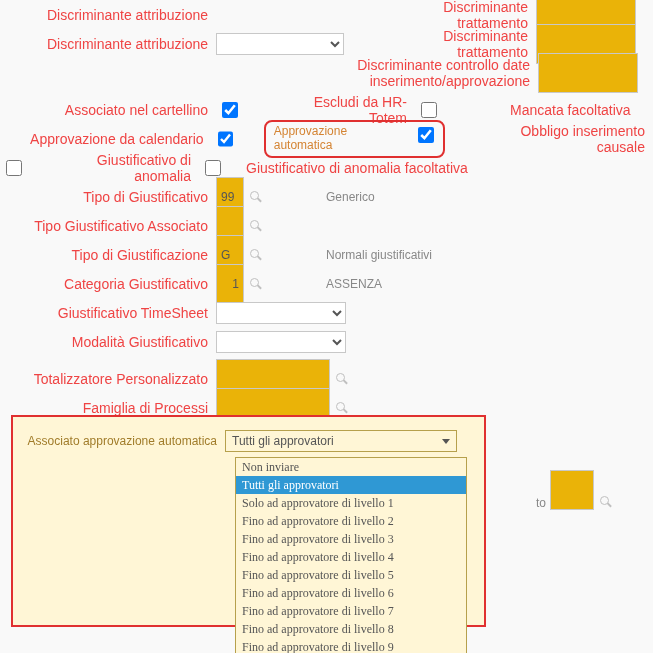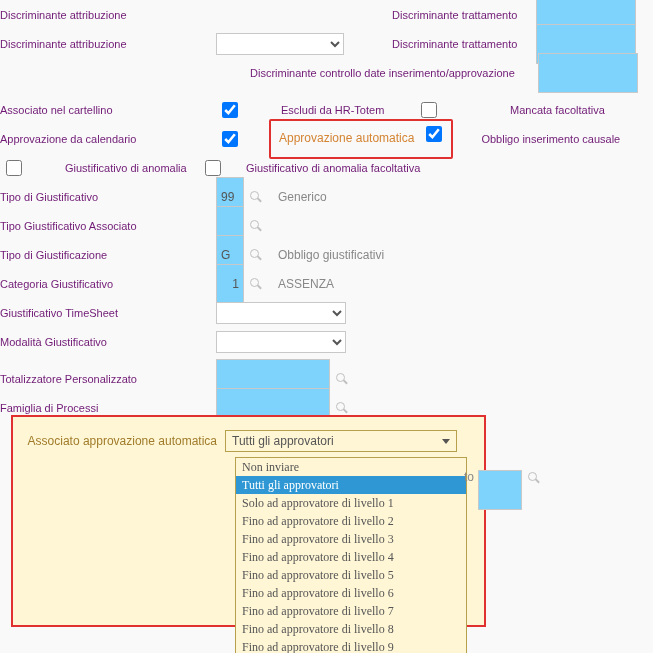--- a/index.html
+++ b/index.html
@@ -19,36 +19,37 @@
     position: relative;
     width: 653px;
     height: 653px;
   }
   .row {
     display: flex;
     align-items: center;
     height: 29px;
   }
   .label {
-    color: #701a75;
-    font-size: 11px;
+    text-align: right;
+    color: #ef4444;
+    font-size: 14px;
     padding-right: 8px;
   }
   .label.col1 { width: 216px; }
   .check {
     width: 16px; height: 16px;
     margin-left: 6px;
   }
   .txt-in {
     border: 1px solid #c8c8c8;
     height: 40px;
     padding: 0 4px;
     font-size: 12px;
     color: #555;
-    background: #7dd3fc;
+    background: #eab308;
   }
   .sel {
     border: 1px solid #c8c8c8;
     height: 22px;
     background: #fff;
     font-size: 12px;
     color: #555;
   }
   .search-ico {
     display:inline-block;
@@ -60,27 +61,27 @@
   .search-ico::before{
     content:"";position:absolute;left:2px;top:2px;
     width:7px;height:7px;border:1.5px solid #888;border-radius:50%;
   }
   .search-ico::after{
     content:"";position:absolute;left:9px;top:10px;width:5px;height:1.5px;
     background:#888;transform:rotate(45deg);
   }
   .red-box {
     border: 2px solid #e03030;
-    border-radius: 2px;
-    padding: 2px 6px 12px 6px;
+    border-radius: 8px;
+    padding: 2px 6px 4px 6px;
     display: inline-flex;
-    align-items: flex-end;
+    align-items: flex-start;
   }
   .orange-txt { color: #d48433; }
-  .desc-txt { color: #888; }
+  .desc-txt { color: #888; margin-left: 48px; }
 
   
   .bottom-panel {
     position: absolute;
     left: 11px;
     top: 415px;
     width: 475px;
     height: 212px;
     border: 2px solid #e03030;
     background: #fff6d6;
@@ -132,23 +133,23 @@
   .behind-row {
     position:absolute;
     left:0;
     top: 60px;
     width:100%;
     display:flex;align-items:center;height:28px;
     z-index:-1;
   }
   .outside-area {
     position:absolute;
-    left: 464px;
+    left: 488px;
     top: 470px;
-    display:flex;align-items:flex-start;
+    display:flex;align-items:flex-end;
   }
 </style>
 </head>
 <body>
 
 <div class="form-area">
 
   <div class="row" style="padding-top:0;">
     <div class="label col1">Discriminante attribuzione</div>
     <div style="width:108px"></div>
@@ -216,21 +217,21 @@
     <div class="label col1">Tipo Giustificativo Associato</div>
     <input class="txt-in" style="width: 28px;">
     <span class="search-ico"></span>
   </div>
 
   <div class="row">
     <div class="label col1">Tipo di Giustificazione</div>
     <input class="txt-in" style="width: 28px;" value="G">
     <span class="search-ico"></span>
     <div style="width:14px"></div>
-    <div class="desc-txt">Obbligo giustificativi</div>
+    <div class="desc-txt">Normali giustificativi</div>
   </div>
 
   <div class="row">
     <div class="label col1">Categoria Giustificativo</div>
     <input class="txt-in" style="width: 28px; text-align: right;" value="1">
     <span class="search-ico"></span>
     <div style="width:14px"></div>
     <div class="desc-txt">ASSENZA</div>
   </div>
 

